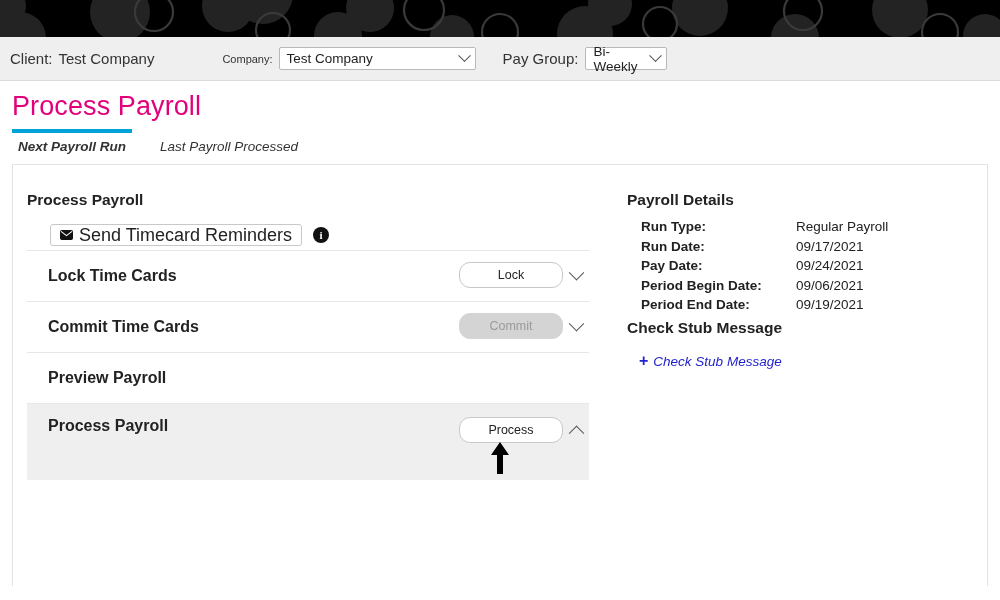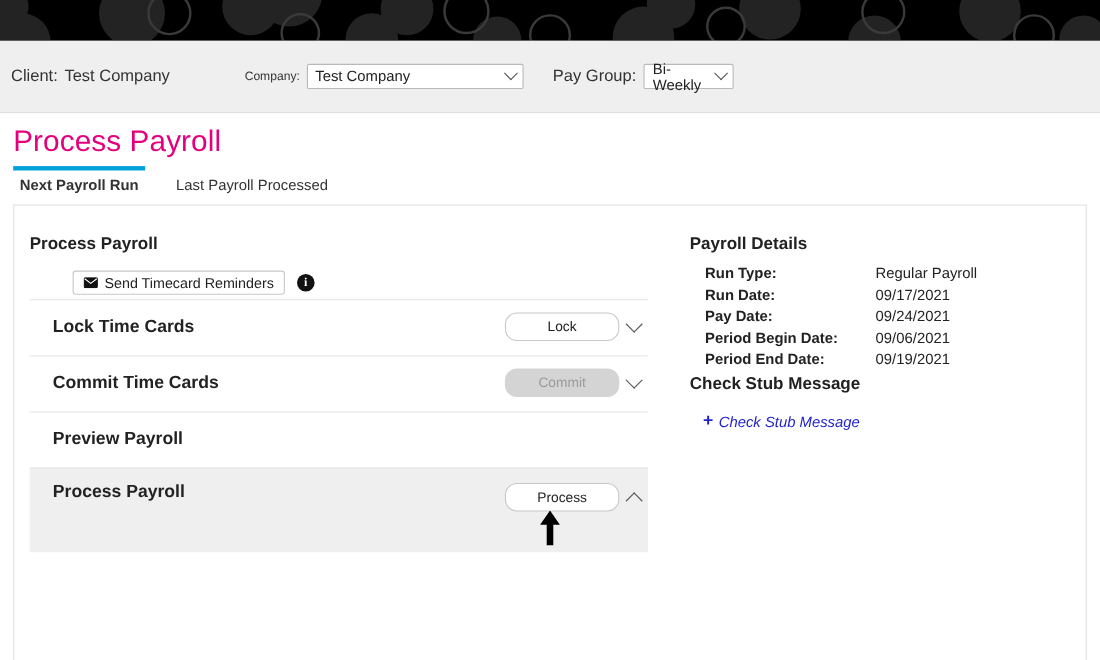--- a/index.html
+++ b/index.html
@@ -20,21 +20,21 @@
     height: 37px;
     background: #000000;
     overflow: hidden;
   }
   .top-banner svg { display: block; }
 
   
   .client-bar {
     position: relative;
     width: 1000px;
-    height: 66px;
+    height: 44px;
     background: #efefef;
     border-bottom: 1px solid #dcdcdc;
     display: flex;
     align-items: center;
     font-size: 15px;
   }
   .client-label {
     margin-left: 10px;
     color: #333;
     font-size: 15px;
@@ -119,20 +119,21 @@
     display: flex;
     align-items: flex-start;
   }
   .tab {
     position: relative;
     padding: 10px 6px 8px 6px;
     font-size: 13.5px;
     color: #333;
     cursor: pointer;
     white-space: nowrap;
+    font-style: italic;
   }
   .tab.active { font-weight: bold; }
   .tab.active::before {
     content: "";
     position: absolute;
     left: 0; right: 0; top: 0;
     height: 4px;
     background: #00a3d9;
   }
   .tab.second { margin-left: 22px; }
@@ -169,25 +170,24 @@
   }
   .btn-reminder {
     display: inline-flex;
     align-items: center;
     gap: 6px;
     background: #ffffff;
     border: 1px solid #c8c8c8;
     border-radius: 3px;
     height: 22px;
     padding: 0 9px;
-    font-size: 13px;
+    font-size: 18px;
     color: #222;
     cursor: pointer;
     font-family: "Liberation Sans", sans-serif;
-    margin-left: 16px;
   }
   .icon-envelope { display: inline-block; line-height: 0; }
   .icon-info {
     margin-left: 11px;
     width: 16px; height: 16px;
     border-radius: 50%;
     background: #111111;
     color: #ffffff;
     font-size: 11px;
     font-weight: bold;

